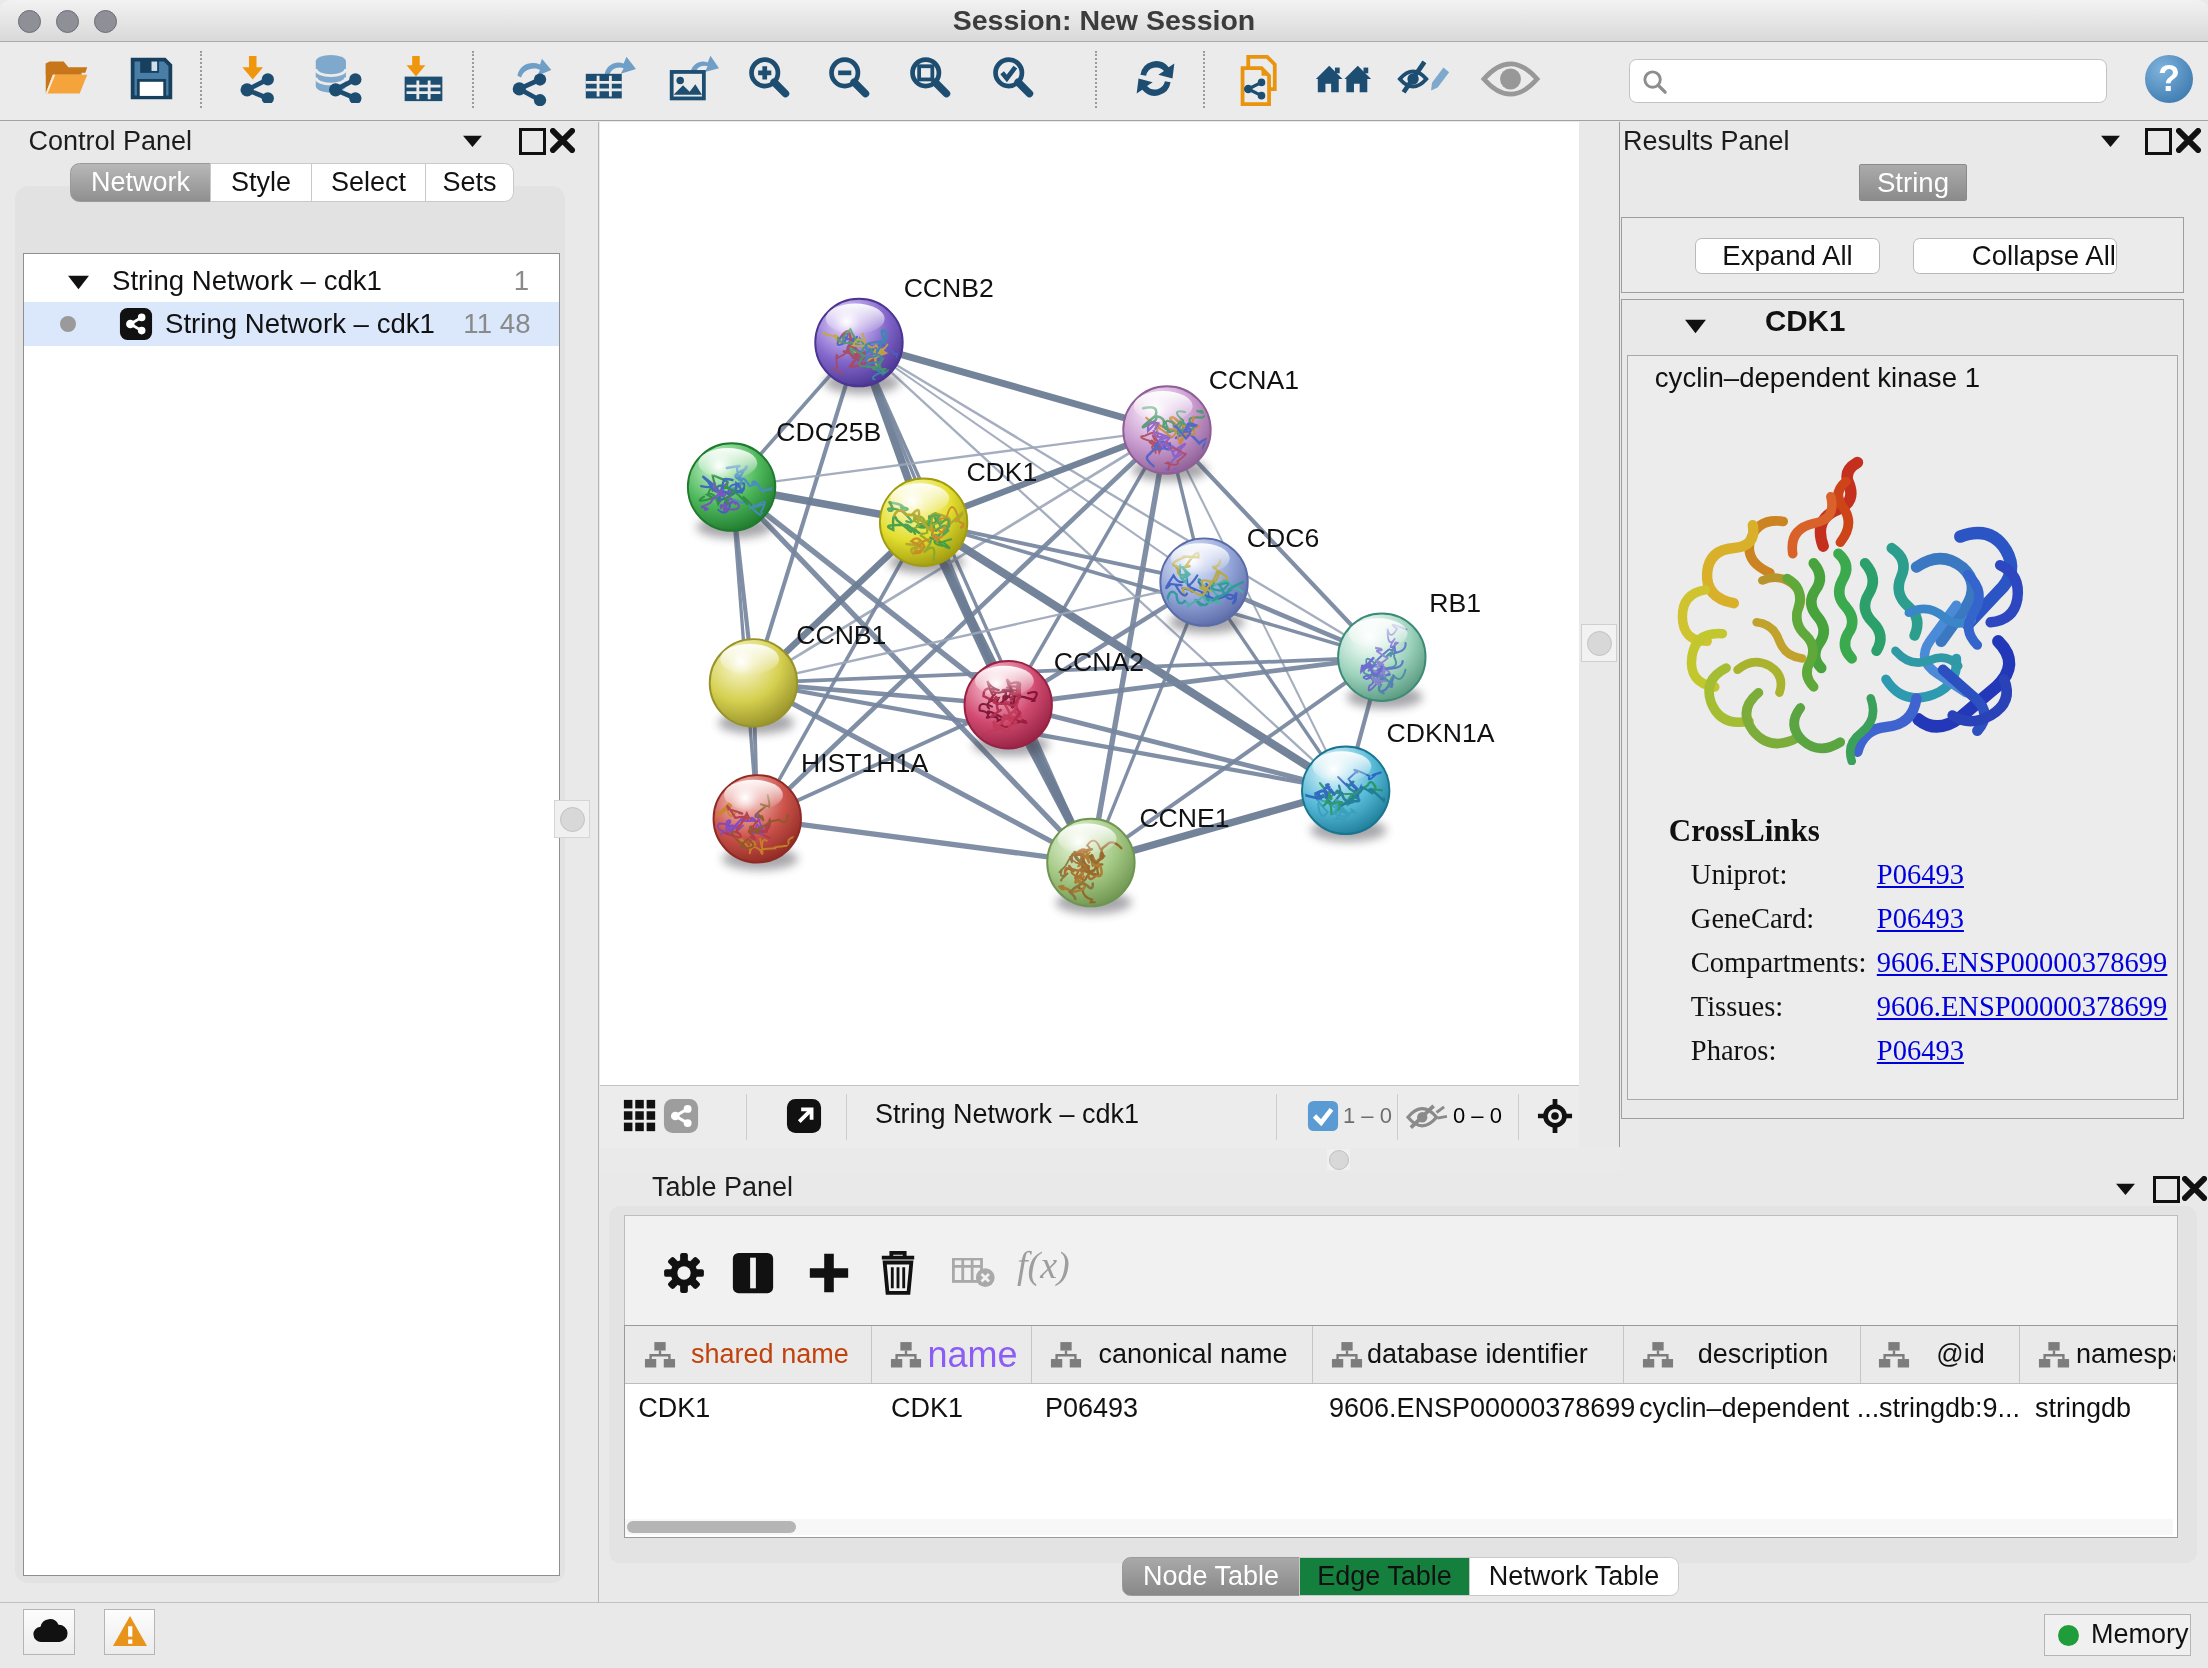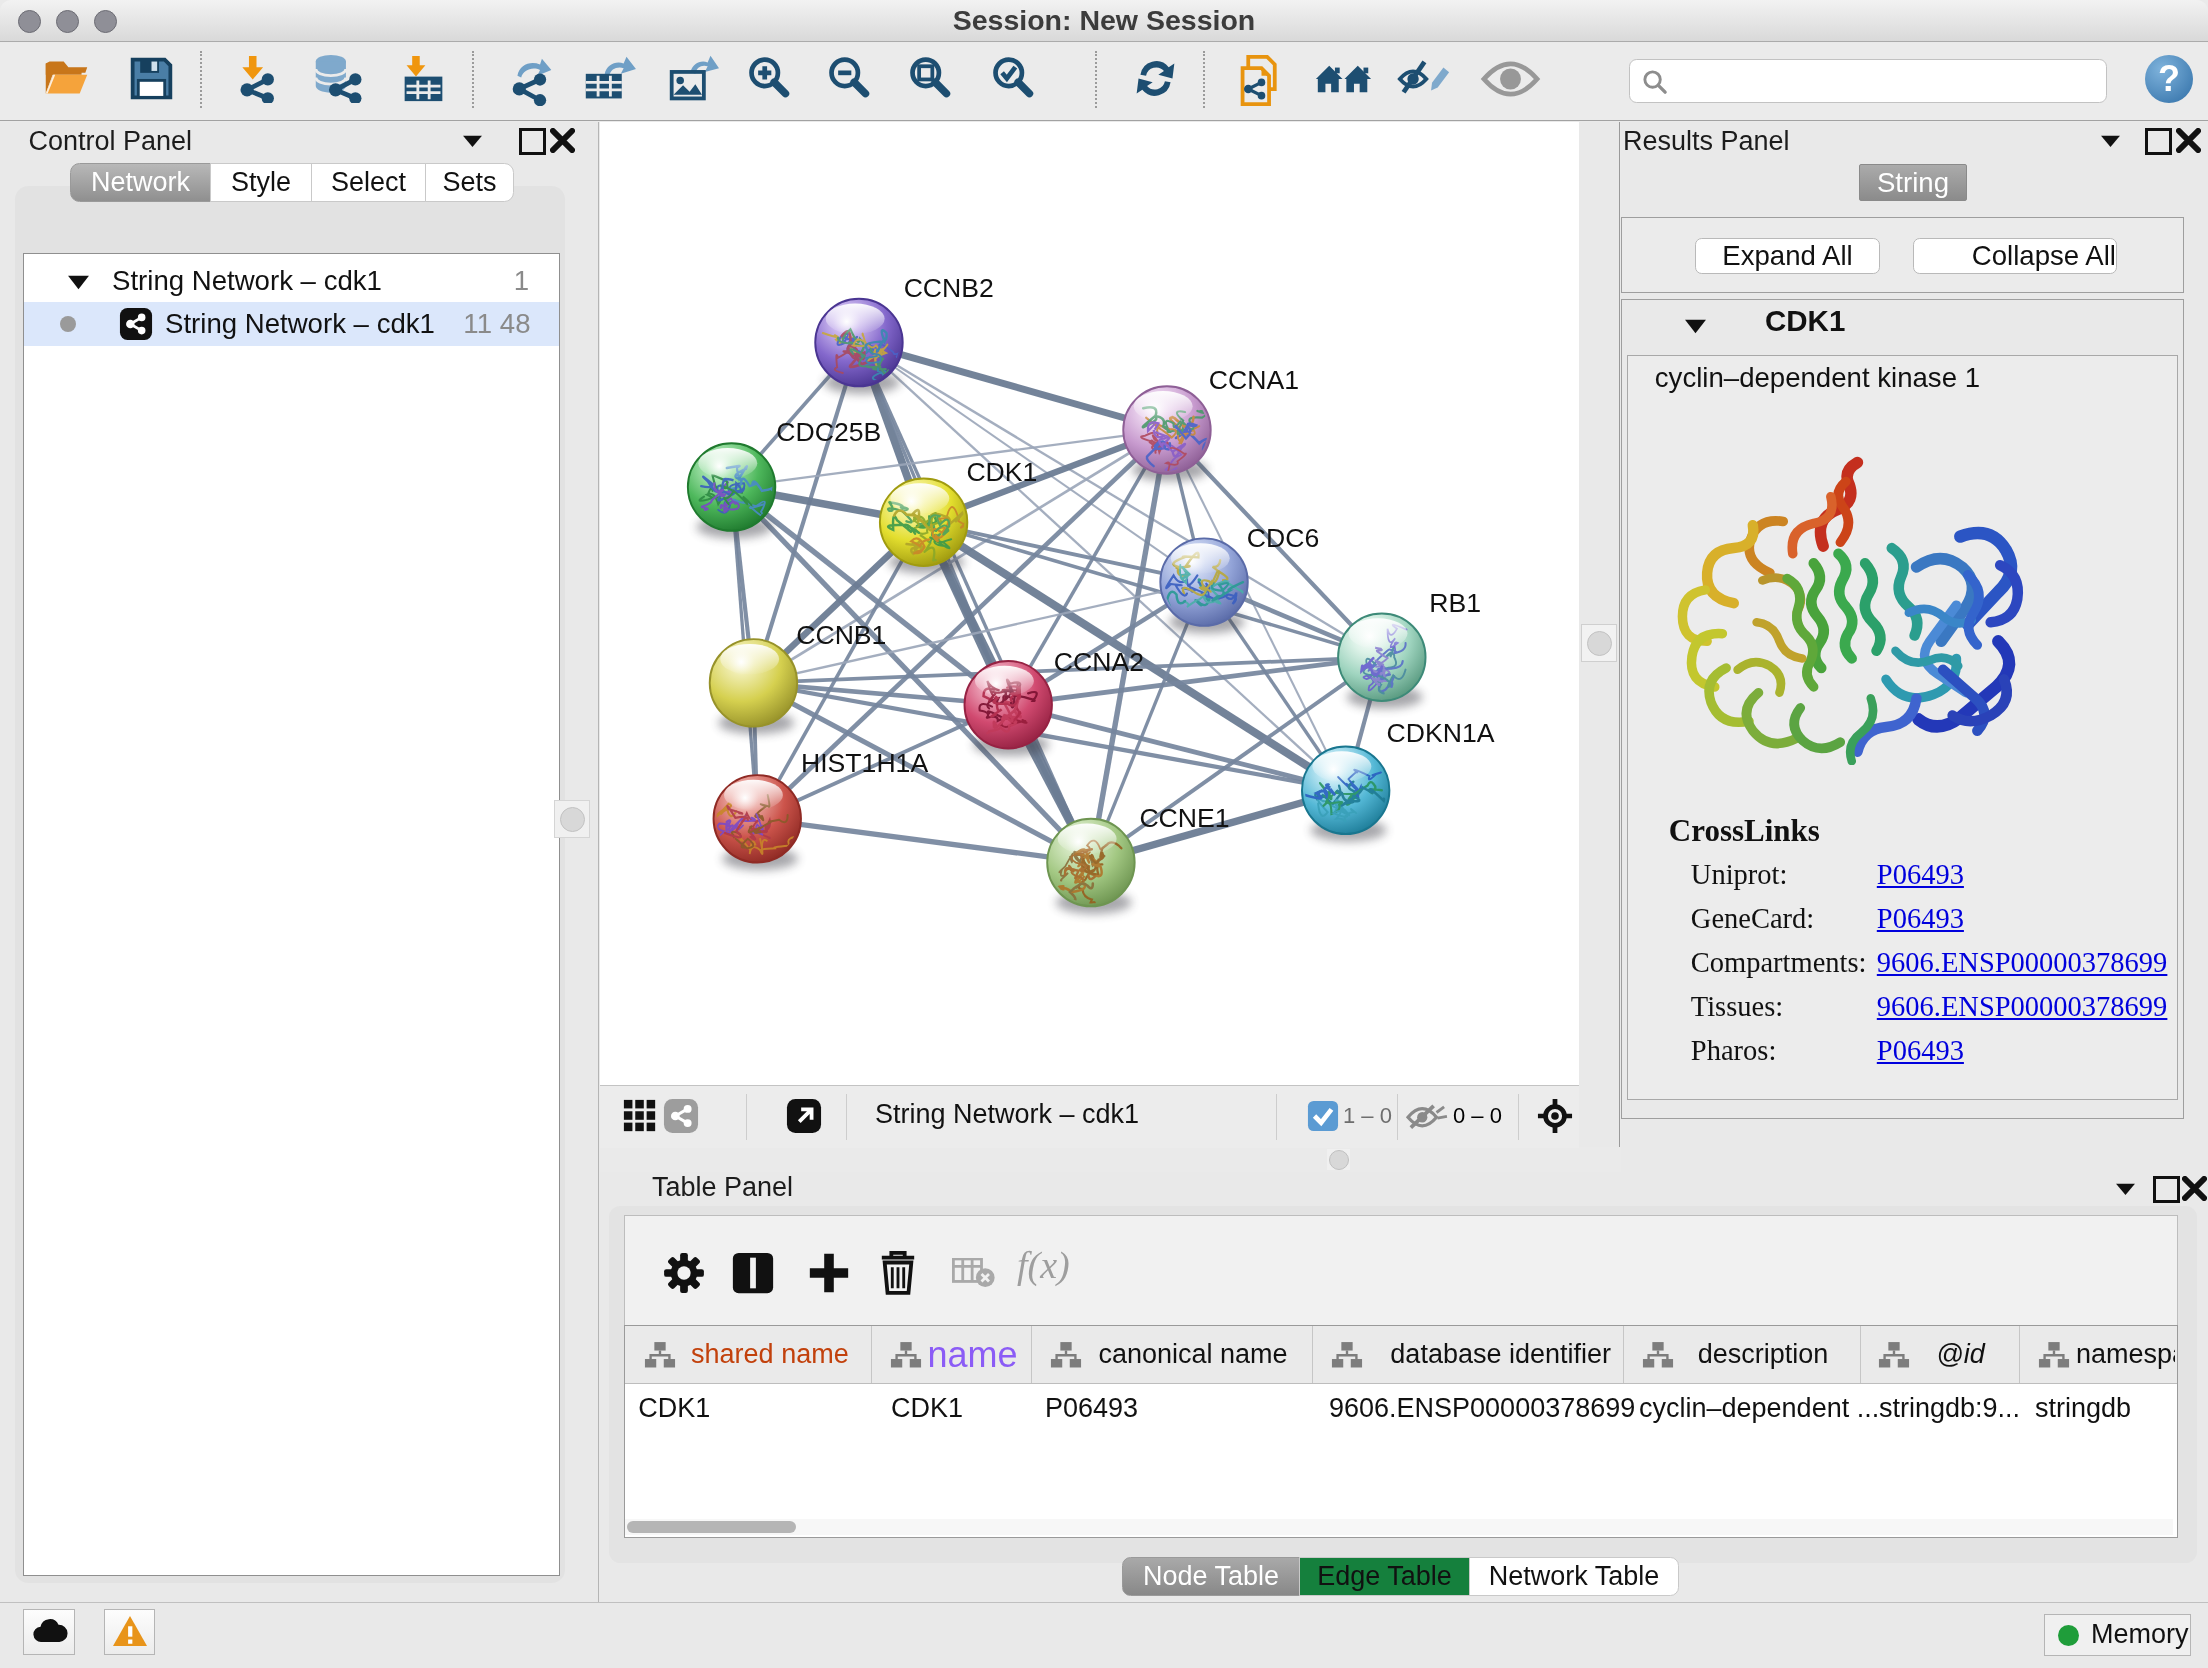--- a/index.html
+++ b/index.html
@@ -792,39 +792,39 @@
     </svg>
       <div class="abs" style="left:53px;top:0;width:214px;text-align:center;font-size:27px;color:#111;line-height:57px;white-space:nowrap;overflow:hidden;">canonical name</div>
         </div>
         <div class="abs" style="left:689px;top:0;width:309px;height:57px;border-right:1.9px solid #c6c6c6;">
           <svg class="abs" style="left:17px;top:15px" width="32" height="28.5" viewBox="0 0 34 30">
       <rect x="11" y="1" width="12" height="9" fill="#7d7d7d"></rect>
       <rect x="1" y="19" width="12" height="9" fill="#7d7d7d"></rect>
       <rect x="21" y="19" width="12" height="9" fill="#7d7d7d"></rect>
       <path d="M17 10 v5 M7 19 v-4 h20 v4" stroke="#7d7d7d" stroke-width="2.5" fill="none"></path>
     </svg>
-      <div class="abs" style="left:53px;top:0;width:244px;text-align:right;font-size:27px;color:#111;line-height:57px;white-space:nowrap;overflow:hidden;">database identifier</div>
+      <div class="abs" style="left:53px;top:0;width:244px;text-align:left;font-size:27px;color:#111;line-height:57px;white-space:nowrap;overflow:hidden;">database identifier</div>
         </div>
         <div class="abs" style="left:1000px;top:0;width:235px;height:57px;border-right:1.9px solid #c6c6c6;">
           <svg class="abs" style="left:17px;top:15px" width="32" height="28.5" viewBox="0 0 34 30">
       <rect x="11" y="1" width="12" height="9" fill="#7d7d7d"></rect>
       <rect x="1" y="19" width="12" height="9" fill="#7d7d7d"></rect>
       <rect x="21" y="19" width="12" height="9" fill="#7d7d7d"></rect>
       <path d="M17 10 v5 M7 19 v-4 h20 v4" stroke="#7d7d7d" stroke-width="2.5" fill="none"></path>
     </svg>
       <div class="abs" style="left:53px;top:0;width:170px;text-align:center;font-size:27px;color:#111;line-height:57px;white-space:nowrap;overflow:hidden;">description</div>
         </div>
         <div class="abs" style="left:1236px;top:0;width:158px;height:57px;border-right:1.9px solid #c6c6c6;">
           <svg class="abs" style="left:17px;top:15px" width="32" height="28.5" viewBox="0 0 34 30">
       <rect x="11" y="1" width="12" height="9" fill="#7d7d7d"></rect>
       <rect x="1" y="19" width="12" height="9" fill="#7d7d7d"></rect>
       <rect x="21" y="19" width="12" height="9" fill="#7d7d7d"></rect>
       <path d="M17 10 v5 M7 19 v-4 h20 v4" stroke="#7d7d7d" stroke-width="2.5" fill="none"></path>
     </svg>
-      <div class="abs" style="left:53px;top:0;width:93px;text-align:center;font-size:27px;color:#111;line-height:57px;white-space:nowrap;overflow:hidden;font-style:italic;">@id</div>
+      <div class="abs" style="left:53px;top:0;width:93px;text-align:center;font-size:27px;color:#111;line-height:57px;white-space:nowrap;overflow:hidden;">@id</div>
         </div>
         <div class="abs" style="left:1396px;top:0;width:156px;height:57px;">
           <svg class="abs" style="left:17px;top:15px" width="32" height="28.5" viewBox="0 0 34 30">
       <rect x="11" y="1" width="12" height="9" fill="#7d7d7d"></rect>
       <rect x="1" y="19" width="12" height="9" fill="#7d7d7d"></rect>
       <rect x="21" y="19" width="12" height="9" fill="#7d7d7d"></rect>
       <path d="M17 10 v5 M7 19 v-4 h20 v4" stroke="#7d7d7d" stroke-width="2.5" fill="none"></path>
     </svg>
       <div class="abs" style="left:55px;top:0;width:99px;font-size:27px;color:#111;line-height:57px;white-space:nowrap;overflow:hidden;">namespace</div>
         </div>

